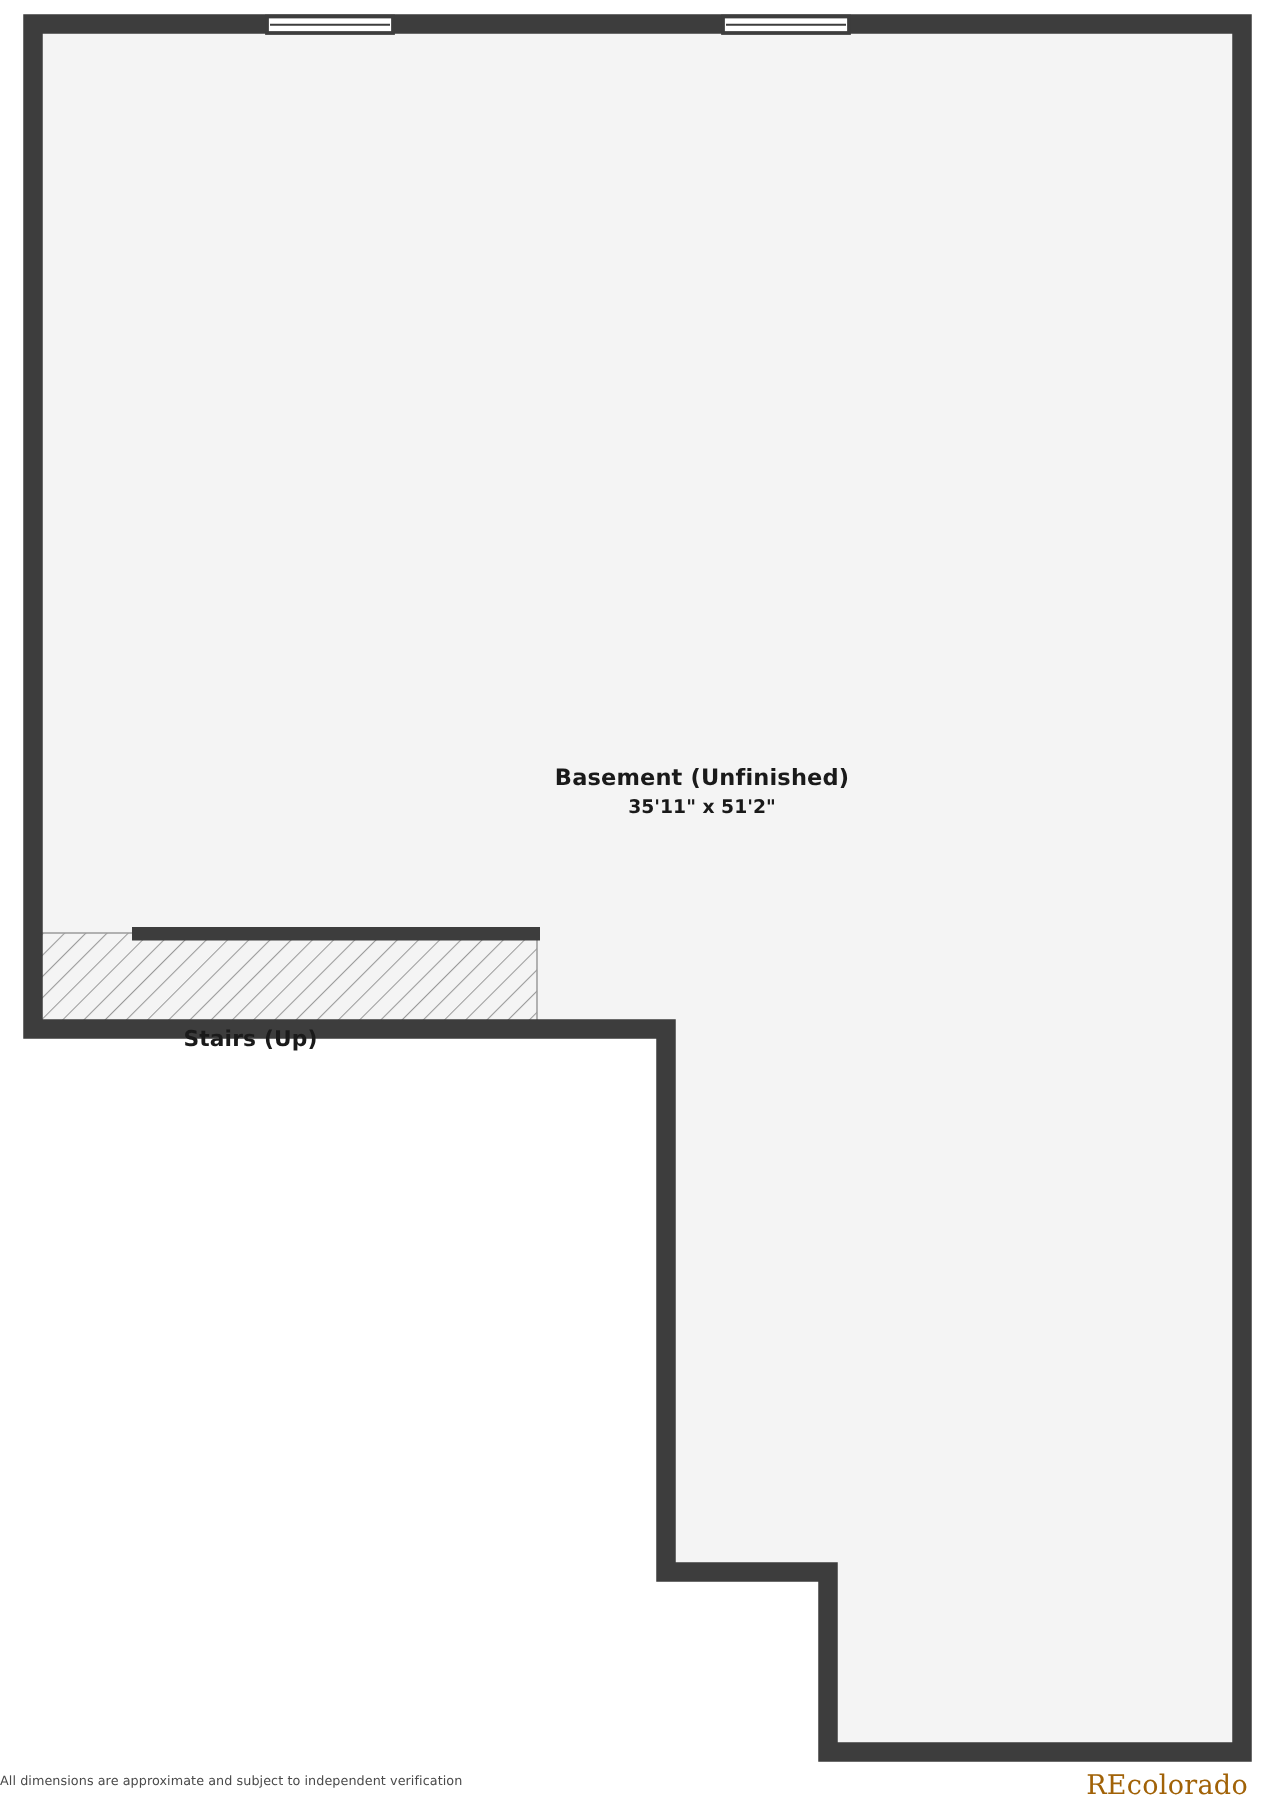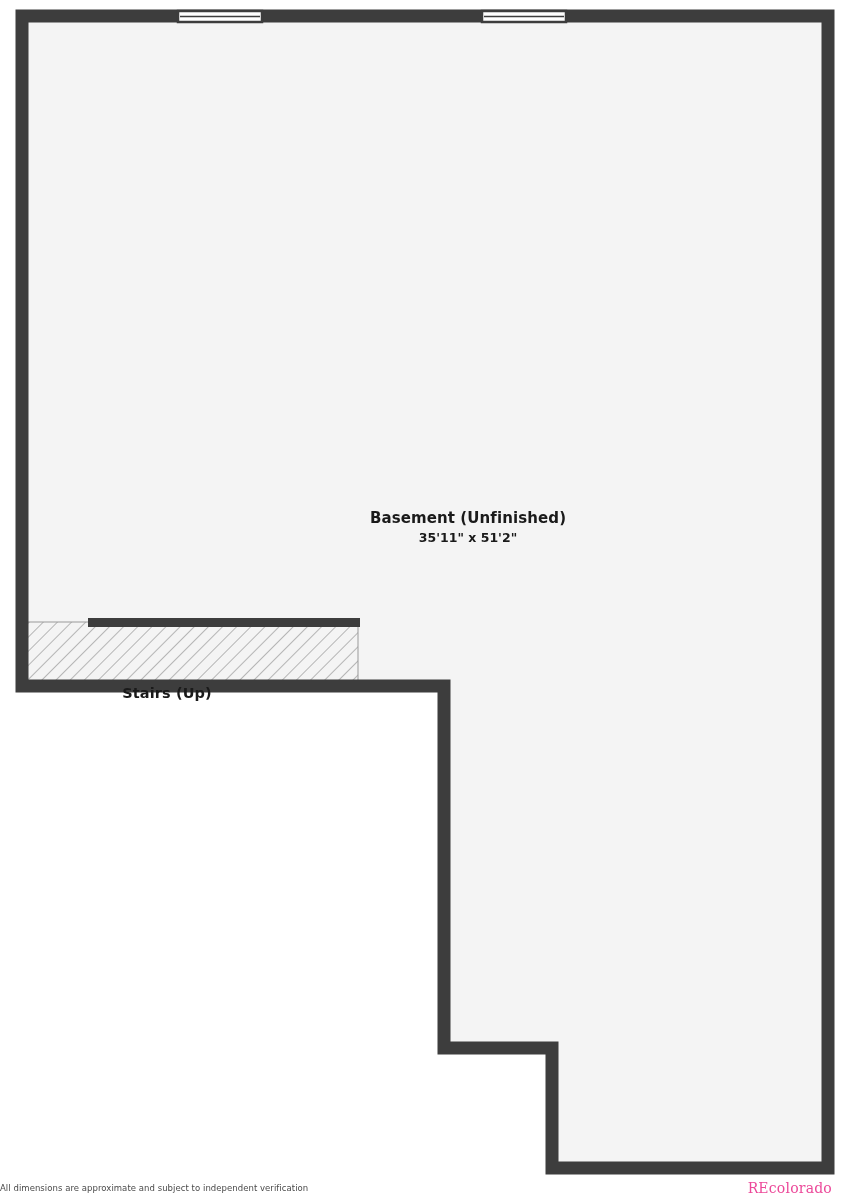--- a/index.html
+++ b/index.html
@@ -72,22 +72,22 @@
     width: 844px;
     font-size: 8.5px;
     color: #4a4a4a;
     letter-spacing: 0.05px;
   }
 
   #watermark {
     position: absolute;
     right: 12px;
     top: 1180px;
-    font-size: 14px;
-    color: #ec4899;
+    font-size: 18px;
+    color: #a16207;
     letter-spacing: 0.2px;
     font-family: "DejaVu Serif", "Liberation Serif", serif;
   }
 </style>
 </head>
 <body>
 
 <svg id="floorplan" viewBox="0 0 844 1200" width="844" height="1200" xmlns="http://www.w3.org/2000/svg">
 
   <defs>

